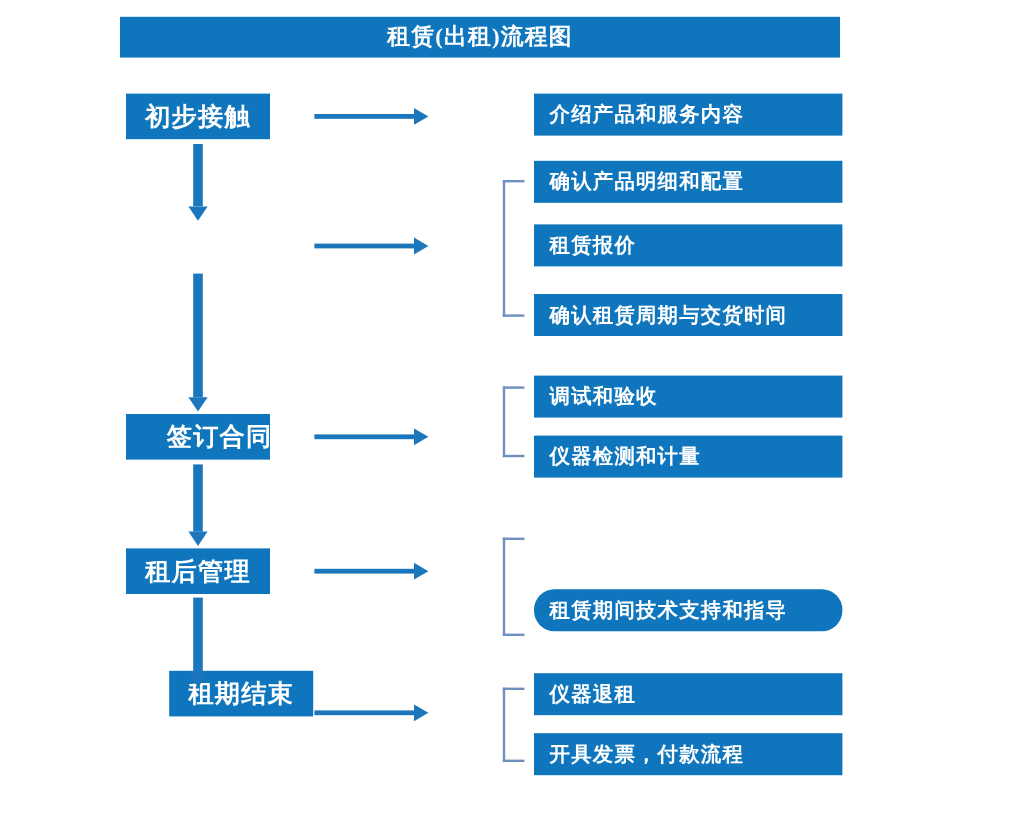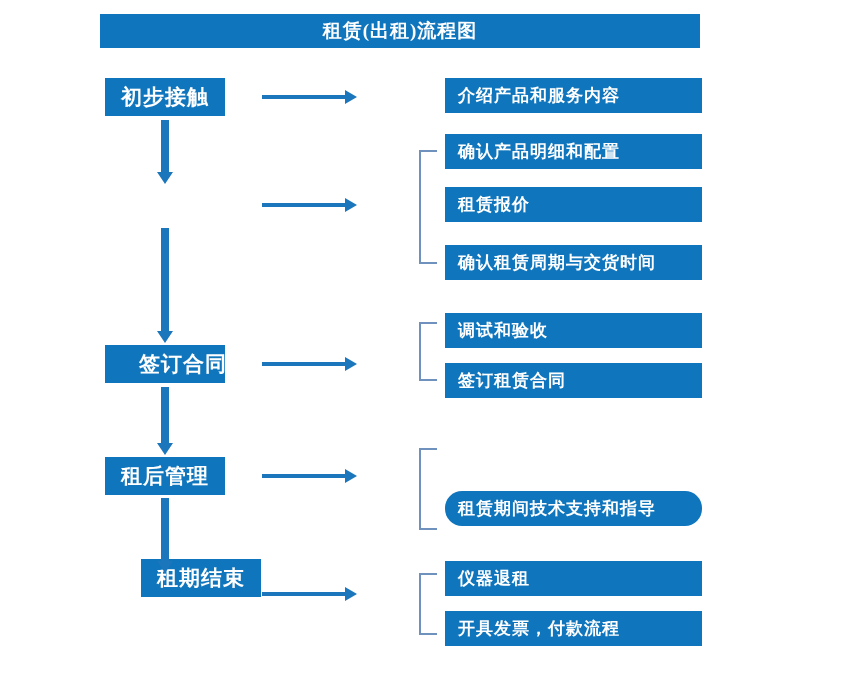--- a/index.html
+++ b/index.html
@@ -175,21 +175,21 @@
   <div class="box detail-box" style="top:78px;">介绍产品和服务内容</div>
 
   <div class="box detail-box" style="top:134px;">确认产品明细和配置</div>
 
   <div class="box detail-box" style="top:187px;">租赁报价</div>
 
   <div class="box detail-box" style="top:245px;">确认租赁周期与交货时间</div>
 
   <div class="box detail-box" style="top:313px;">调试和验收</div>
 
-  <div class="box detail-box" style="top:363px;">签订租赁合同</div>
+  <div class="box detail-box" style="top:363px;">仪器检测和计量</div>
 
 
   <div class="box detail-box" style="top:491px;border-radius:17px;">租赁期间技术支持和指导</div>
 
   <div class="box detail-box" style="top:611px;">开具发票，付款流程</div>
 
   <div class="box detail-box" style="top:561px;">仪器退租</div>
 
 </div>
 

